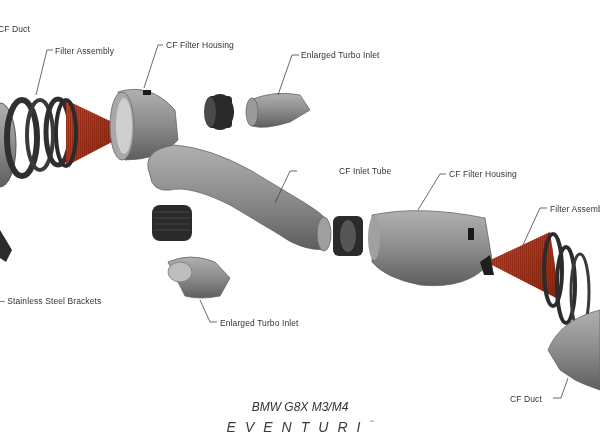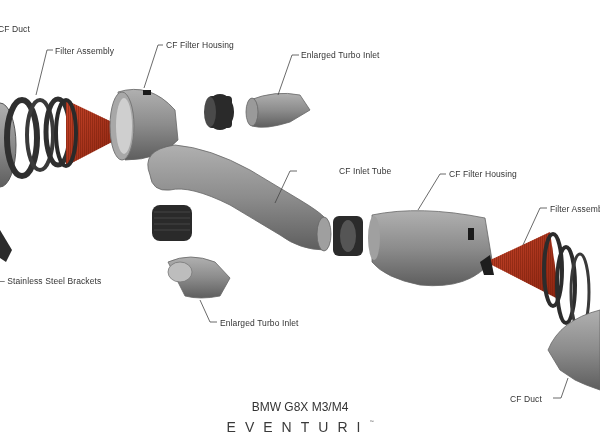--- a/index.html
+++ b/index.html
@@ -1,19 +1,19 @@
 <!DOCTYPE html>
 <html><head>
 <meta charset="utf-8">
 <style>
   html, body { margin:0; padding:0; background:#ffffff; }
   body { width:600px; height:441px; position:relative; overflow:hidden; font-family:"Liberation Sans", sans-serif; }
   .stage { position:absolute; left:0; top:0; width:548px; height:441px; }
   .label { position:absolute; font-size:8.5px; color:#333333; white-space:nowrap; letter-spacing:0.1px; }
-  .caption { position:absolute; left:0; width:600px; text-align:center; }
+  .caption { position:absolute; left:0; width:600px; text-align:center;font-style:italic; }
   .model { top:400px; font-size:12px; color:#333333; }
   .brand { top:419px; font-size:14px; letter-spacing:9px; color:#3a3a3a; padding-left:0; }
   .brand sup { font-size:4px; letter-spacing:0; vertical-align:top; }
   svg { position:absolute; left:0; top:0; }
 </style>
 </head>
 <body>
 
 <div class="stage">
 
@@ -119,20 +119,20 @@
     </g>
   </svg>
 
   <span class="label" style="left:-2px; top:24px;">CF Duct</span>
   <span class="label" style="left:55px; top:46px;">Filter Assembly</span>
   <span class="label" style="left:166px; top:40px;">CF Filter Housing</span>
   <span class="label" style="left:301px; top:50px;">Enlarged Turbo Inlet</span>
   <span class="label" style="left:299px; top:166px;margin-left:40px;">CF Inlet Tube</span>
   <span class="label" style="left:449px; top:169px;">CF Filter Housing</span>
   <span class="label" style="left:550px; top:204px;">Filter Assembly</span>
-  <span class="label" style="left:0px; top:276px;text-align:center;">– <span>Stainless Steel Brackets</span></span>
+  <span class="label" style="left:0px; top:296px;text-align:center;">– <span>Stainless Steel Brackets</span></span>
   <span class="label" style="left:220px; top:318px;">Enlarged Turbo Inlet</span>
   <span class="label" style="left:510px; top:394px;">CF Duct</span>
 
   <div class="caption model">BMW G8X M3/M4</div>
   <div class="caption brand"><span>EVENTURI</span><sup>™</sup></div>
 
 </div>
 
 </body></html>

